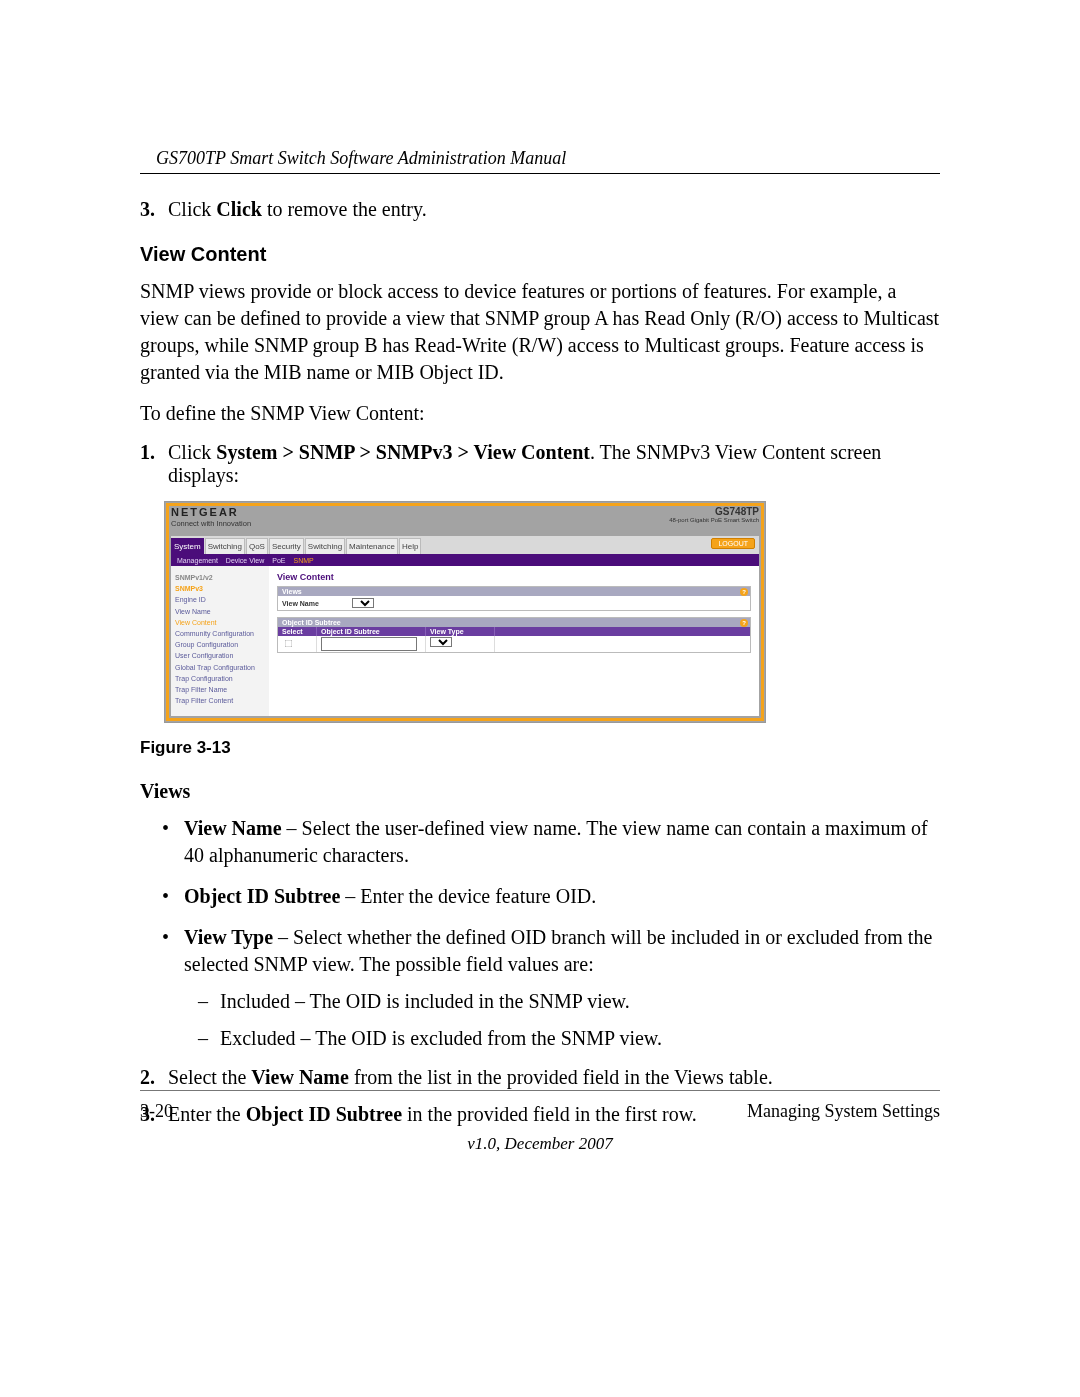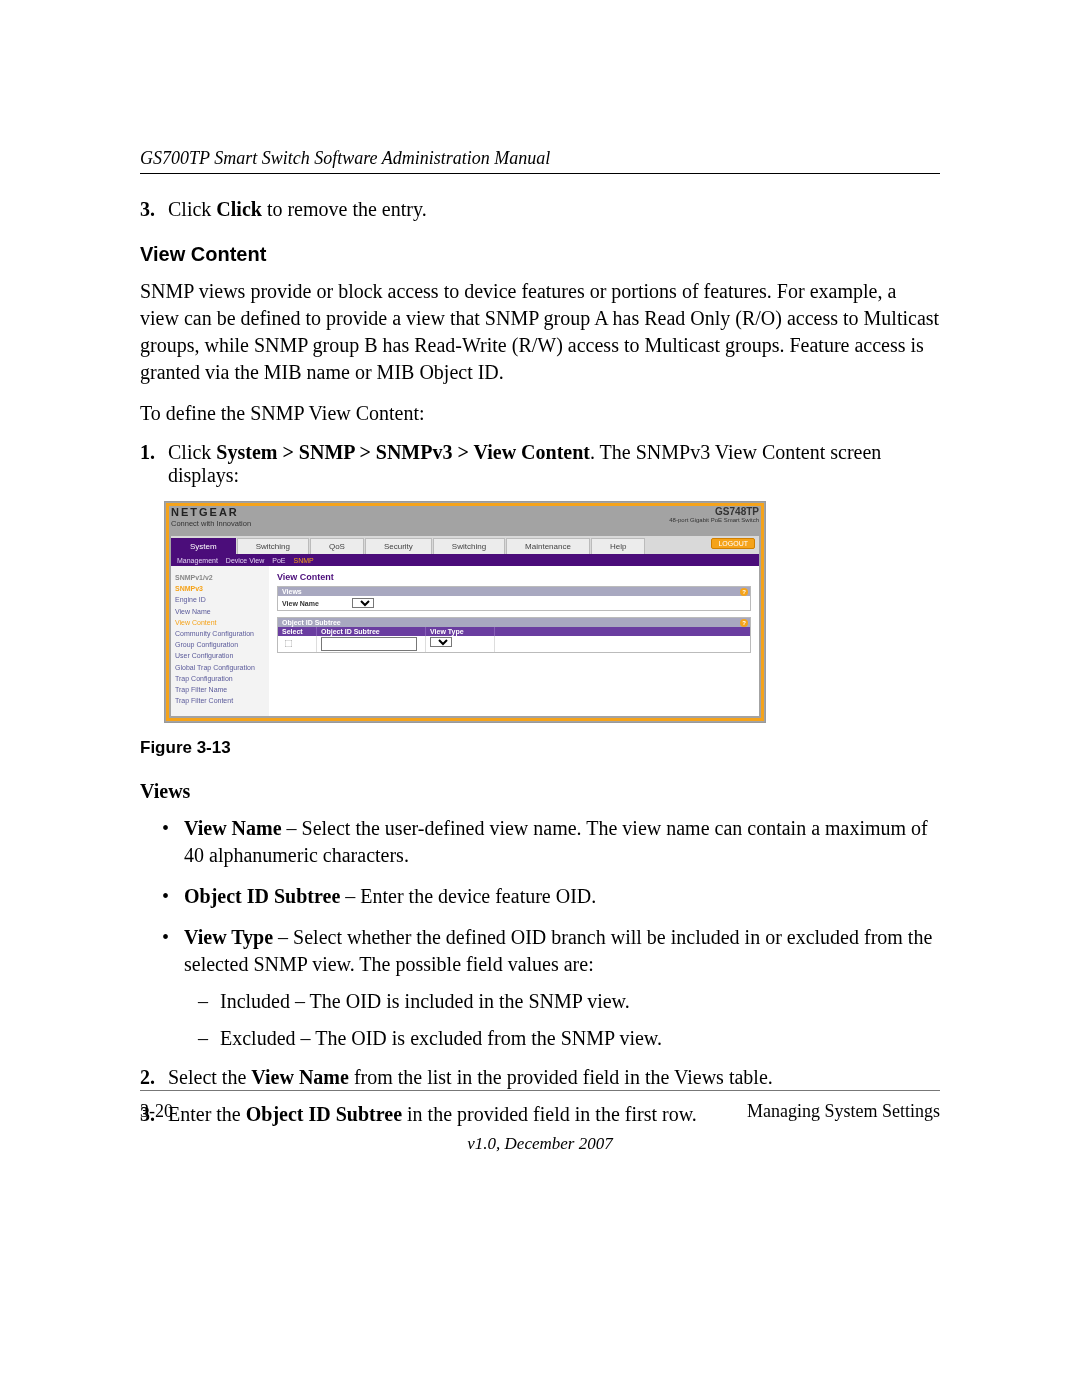--- a/index.html
+++ b/index.html
@@ -13,20 +13,21 @@
   }
   .page{
     position:absolute;
     left:140px; top:148px;
     width:800px;
   }
   .running-head{
     font-style:italic;
     font-size:18px;
     padding-bottom:4px;
+    margin-left:16px;
   }
   .hr{height:1px;background:#000;margin-bottom:24px;}
   .hr-thin{height:1px;background:#777;margin:22px 0 10px 0;}
   ol.main{margin:0;padding:0;list-style:none;}
   ol.main>li{display:flex;margin-bottom:14px;}
   ol.main>li>.num{font-weight:bold;width:28px;flex:none;}
   ol.main>li>.body{flex:1;}
   .h2{
     font-family:Arial,Helvetica,sans-serif;
     font-weight:bold;
@@ -51,21 +52,21 @@
   .ss-logo{font-weight:bold;letter-spacing:2px;color:#222;font-size:11px;}
   .ss-model{text-align:right;}
   .ss-model .m{font-weight:bold;font-size:10px;}
   .ss-model .d{font-size:6px;}
   .ss-tabs{
     position:absolute;left:6px;right:6px;top:34px;height:18px;
     background:#d9d9d9;display:flex;align-items:flex-end;
     border-bottom:2px solid #4b0d7a;
   }
   .ss-tab{
-    font-size:8px;padding:3px 18px;background:#ececec;color:#444;
+    font-size:8px;padding:3px 2px;background:#ececec;color:#444;
     border:1px solid #bbb;border-bottom:none;margin-right:1px;
   }
   .ss-tab.active{background:#4b0d7a;color:#fff;border-color:#4b0d7a;}
   .ss-logout{
     position:absolute;right:10px;top:36px;
     font-size:7px;background:#f5a31a;color:#fff;
     padding:1px 6px;border:1px solid #d07f00;border-radius:2px;
   }
   .ss-subtabs{
     position:absolute;left:6px;right:6px;top:52px;height:12px;

